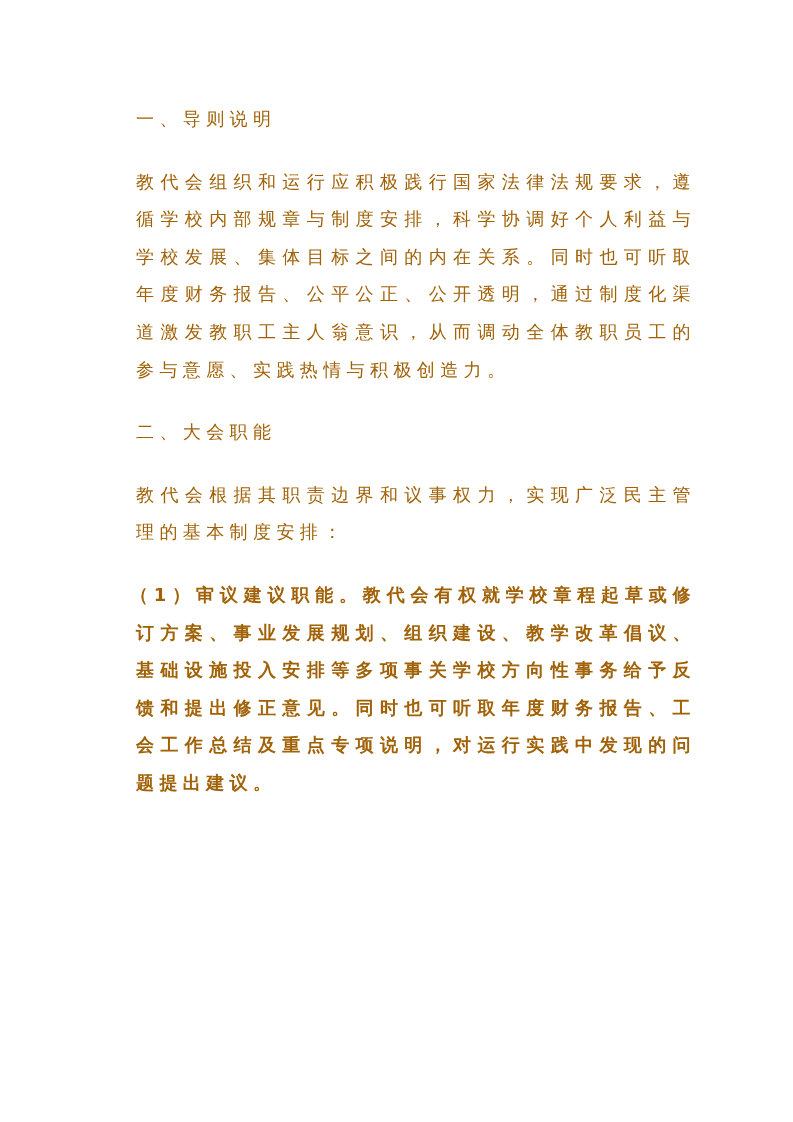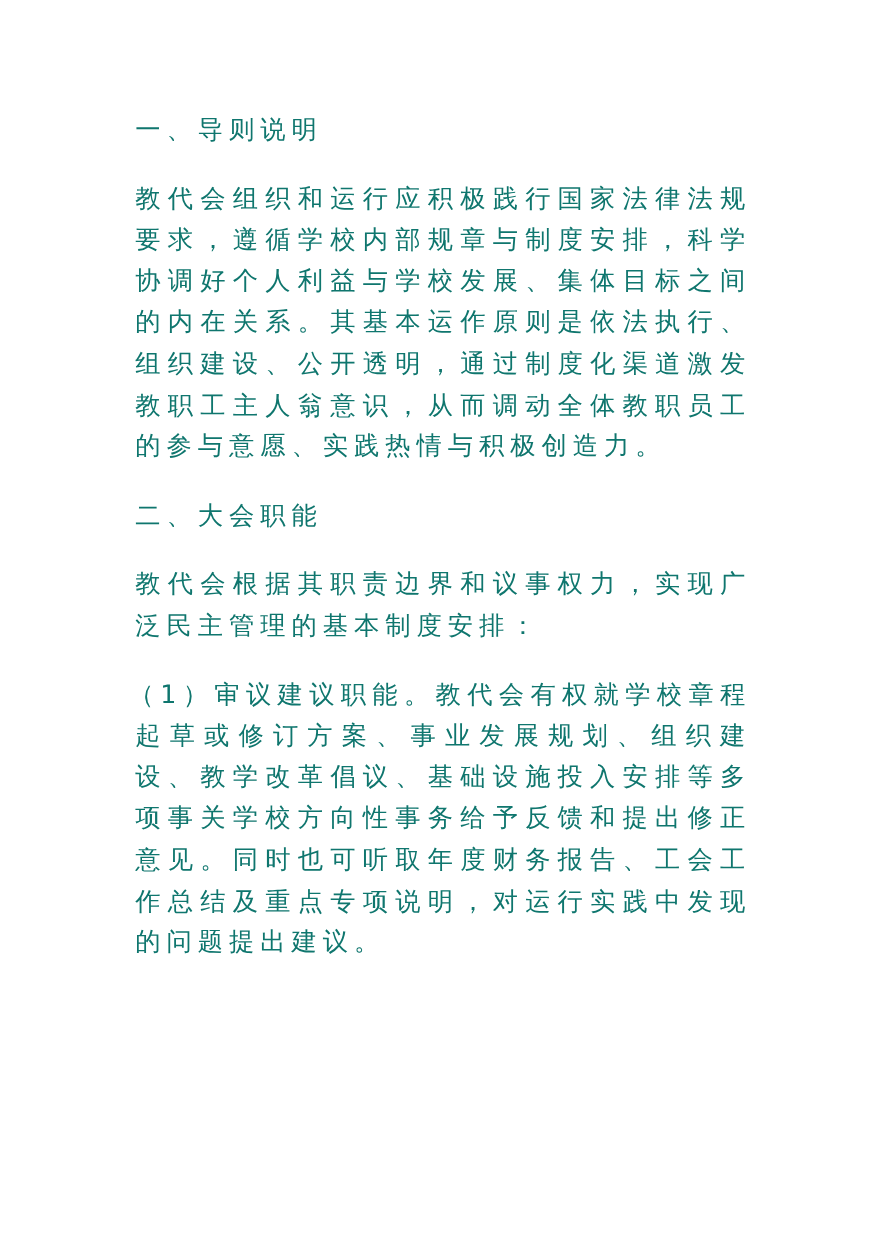--- a/index.html
+++ b/index.html
@@ -1,32 +1,32 @@
 <!DOCTYPE html>
 <html><head>
 <meta charset="utf-8">
 <style>
   html, body { margin: 0; padding: 0; background: #ffffff; }
   body { width: 793px; height: 1122px; position: relative; overflow: hidden; }
   .page {
-    position: absolute; left: 123px; top: 100px; width: 560px;
+    position: absolute; left: 136px; top: 100px; width: 560px;
     font-family: "DejaVu Sans", "Liberation Sans", sans-serif;
-    color: #0f766e; font-size: 23px; letter-spacing: 5.4px;
+    color: #a16207; font-size: 18px; letter-spacing: 5.4px;
     line-height: 37.6px;
   }
   .heading { margin: 0 0 25px 0; }
   .para { margin: 0 0 25px 0; text-align: justify; text-align-last: left; }
-  .para.indent-item { text-indent: -6px; }
+  .para.indent-item { text-indent: -6px; font-weight: bold; }
 </style>
 </head>
 <body>
 
 <div class="page">
   <div>
     <p class="heading">一、导则说明</p>
-    <p class="para">教代会组织和运行应积极践行国家法律法规要求，遵循学校内部规章与制度安排，科学协调好个人利益与学校发展、集体目标之间的内在关系。其基本运作原则是依法执行、组织建设、公开透明，通过制度化渠道激发教职工主人翁意识，从而调动全体教职员工的参与意愿、实践热情与积极创造力。</p>
+    <p class="para">教代会组织和运行应积极践行国家法律法规要求，遵循学校内部规章与制度安排，科学协调好个人利益与学校发展、集体目标之间的内在关系。同时也可听取年度财务报告、公平公正、公开透明，通过制度化渠道激发教职工主人翁意识，从而调动全体教职员工的参与意愿、实践热情与积极创造力。</p>
   </div>
   <div>
     <p class="heading">二、大会职能</p>
     <p class="para">教代会根据其职责边界和议事权力，实现广泛民主管理的基本制度安排：</p>
     <p class="para indent-item">（1）审议建议职能。教代会有权就学校章程起草或修订方案、事业发展规划、组织建设、教学改革倡议、基础设施投入安排等多项事关学校方向性事务给予反馈和提出修正意见。同时也可听取年度财务报告、工会工作总结及重点专项说明，对运行实践中发现的问题提出建议。</p>
   </div>
 </div>
 
 </body></html>

